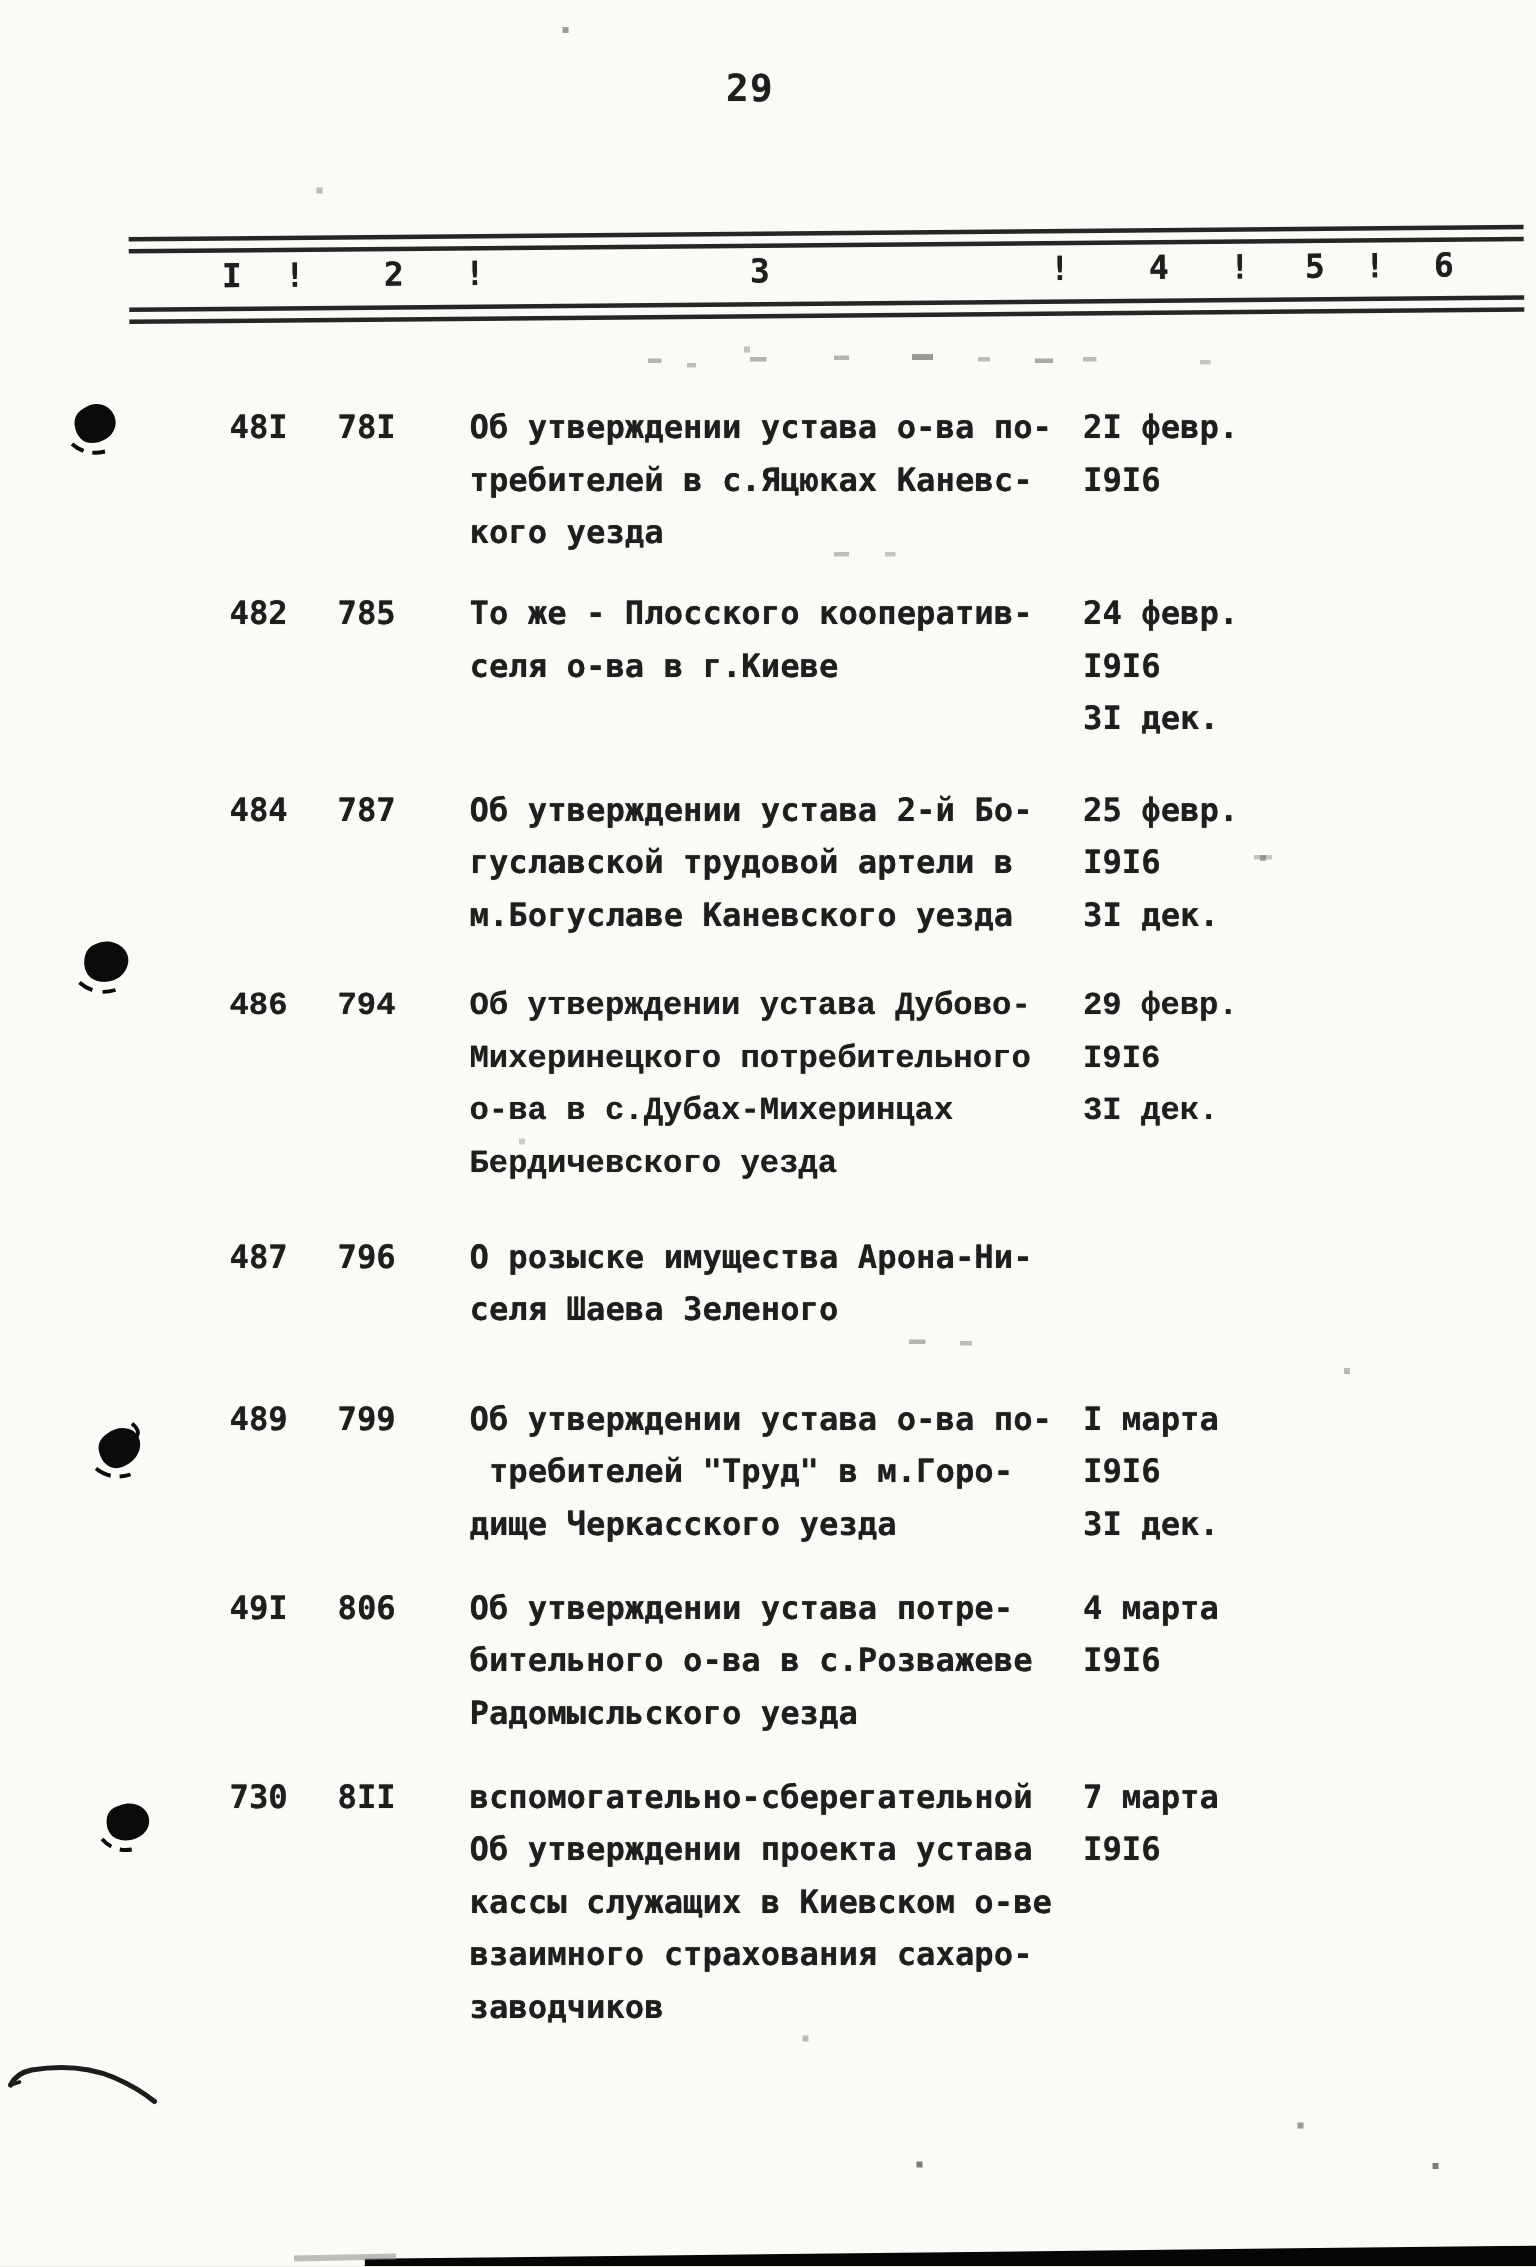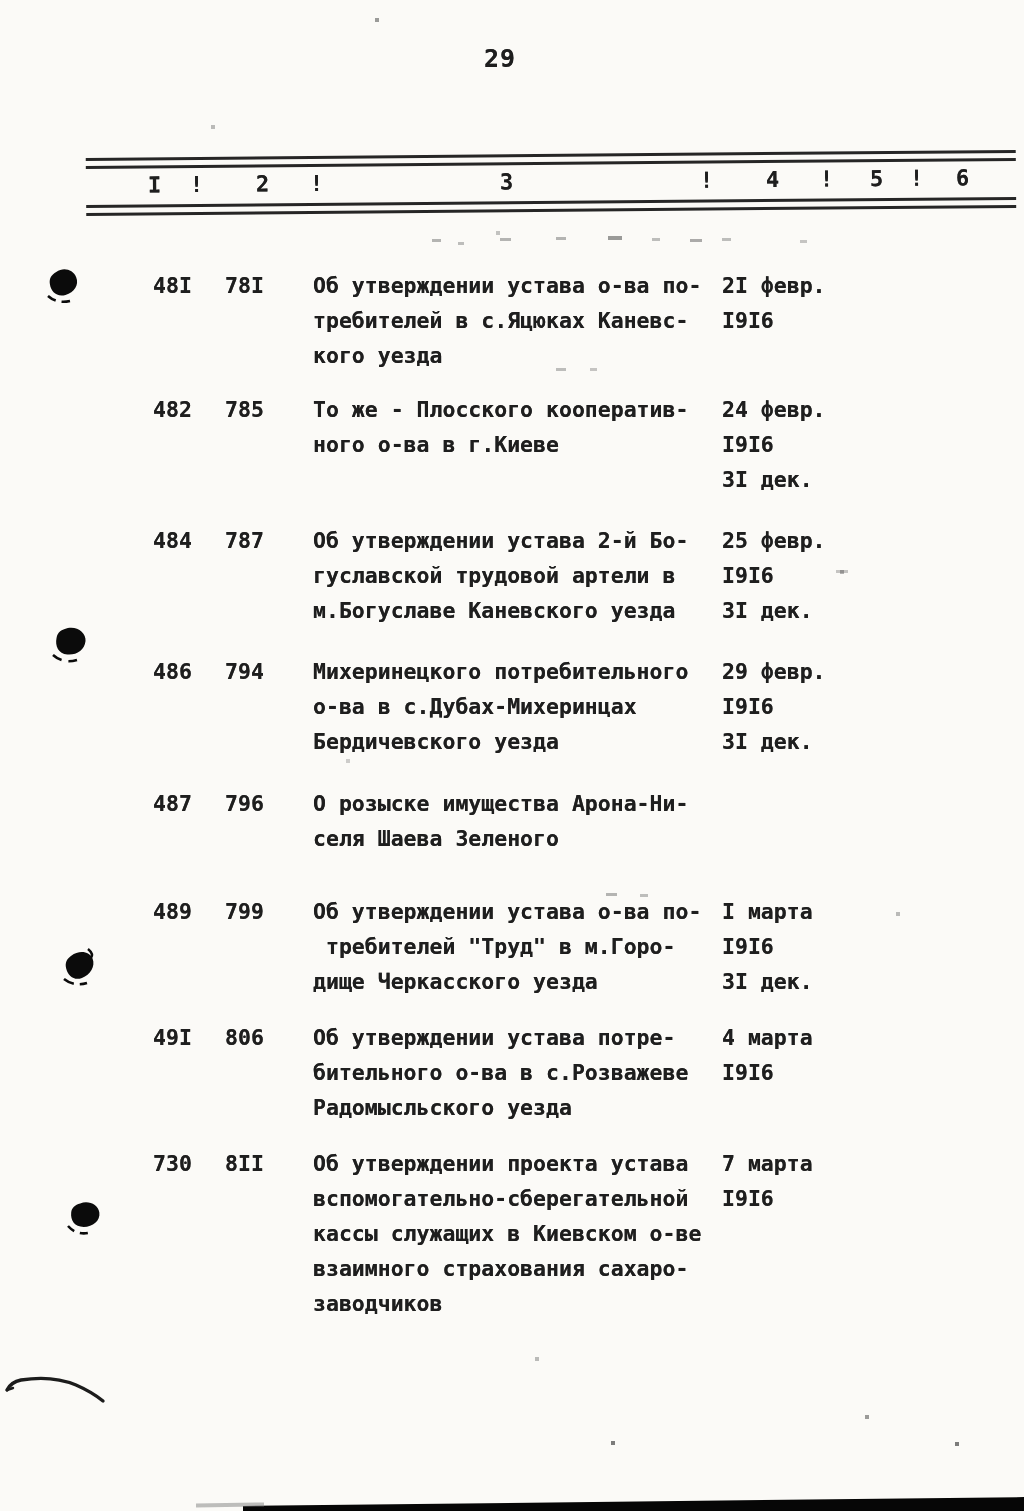--- a/index.html
+++ b/index.html
@@ -44,21 +44,21 @@
 
   
   .rows{position:absolute;top:268px;left:0;width:976px;font-size:21.5px;}
   .row{
     display:grid;
     grid-template-columns:72px 88px 409px auto;
     padding-left:153px;
     margin-bottom:26px;
   }
   .row:nth-child(1){margin-bottom:19px;}
-  .row:nth-child(4){margin-bottom:27px;}
+  .row:nth-child(4){margin-bottom:27px;font-family:Liberation Mono, monospace;}
   .row:nth-child(5){margin-bottom:28px;}
   .row:nth-child(6){margin-bottom:21px;margin-top:38px;}
   .row:nth-child(7){margin-bottom:21px;}
   .line{line-height:35px;white-space:pre;}
 
   
   .blot{position:absolute;}
   .blot svg{display:block;}
 
   
@@ -136,21 +136,21 @@
         <div class="line">2I февр.</div>
         <div class="line">I9I6</div>
       </div>
     </div>
 
     <div class="row">
       <div class="line">482</div>
       <div class="line">785</div>
       <div>
         <div class="line">То же - Плосского кооператив-</div>
-        <div class="line">ного о-ва в г.Киеве</div>
+        <div class="line">селя о-ва в г.Киеве</div>
       </div>
       <div>
         <div class="line">24 февр.</div>
         <div class="line">I9I6</div>
         <div class="line">3I дек.</div>
       </div>
     </div>
 
     <div class="row">
       <div class="line">484</div>
@@ -164,20 +164,21 @@
         <div class="line">25 февр.</div>
         <div class="line">I9I6</div>
         <div class="line">3I дек.</div>
       </div>
     </div>
 
     <div class="row">
       <div class="line">486</div>
       <div class="line">794</div>
       <div>
+        <div class="line">Об утверждении устава Дубово-</div>
         <div class="line">Михеринецкого потребительного</div>
         <div class="line">о-ва в с.Дубах-Михеринцах</div>
         <div class="line">Бердичевского уезда</div>
       </div>
       <div>
         <div class="line">29 февр.</div>
         <div class="line">I9I6</div>
         <div class="line">3I дек.</div>
       </div>
     </div>
@@ -218,22 +219,22 @@
       <div>
         <div class="line">4 марта</div>
         <div class="line">I9I6</div>
       </div>
     </div>
 
     <div class="row">
       <div class="line">730</div>
       <div class="line">8II</div>
       <div>
+        <div class="line">вспомогательно-сберегательной</div>
         <div class="line">Об утверждении проекта устава</div>
-        <div class="line">вспомогательно-сберегательной</div>
         <div class="line">кассы служащих в Киевском о-ве</div>
         <div class="line">взаимного страхования сахаро-</div>
         <div class="line">заводчиков</div>
       </div>
       <div>
         <div class="line">7 марта</div>
         <div class="line">I9I6</div>
       </div>
     </div>
 

